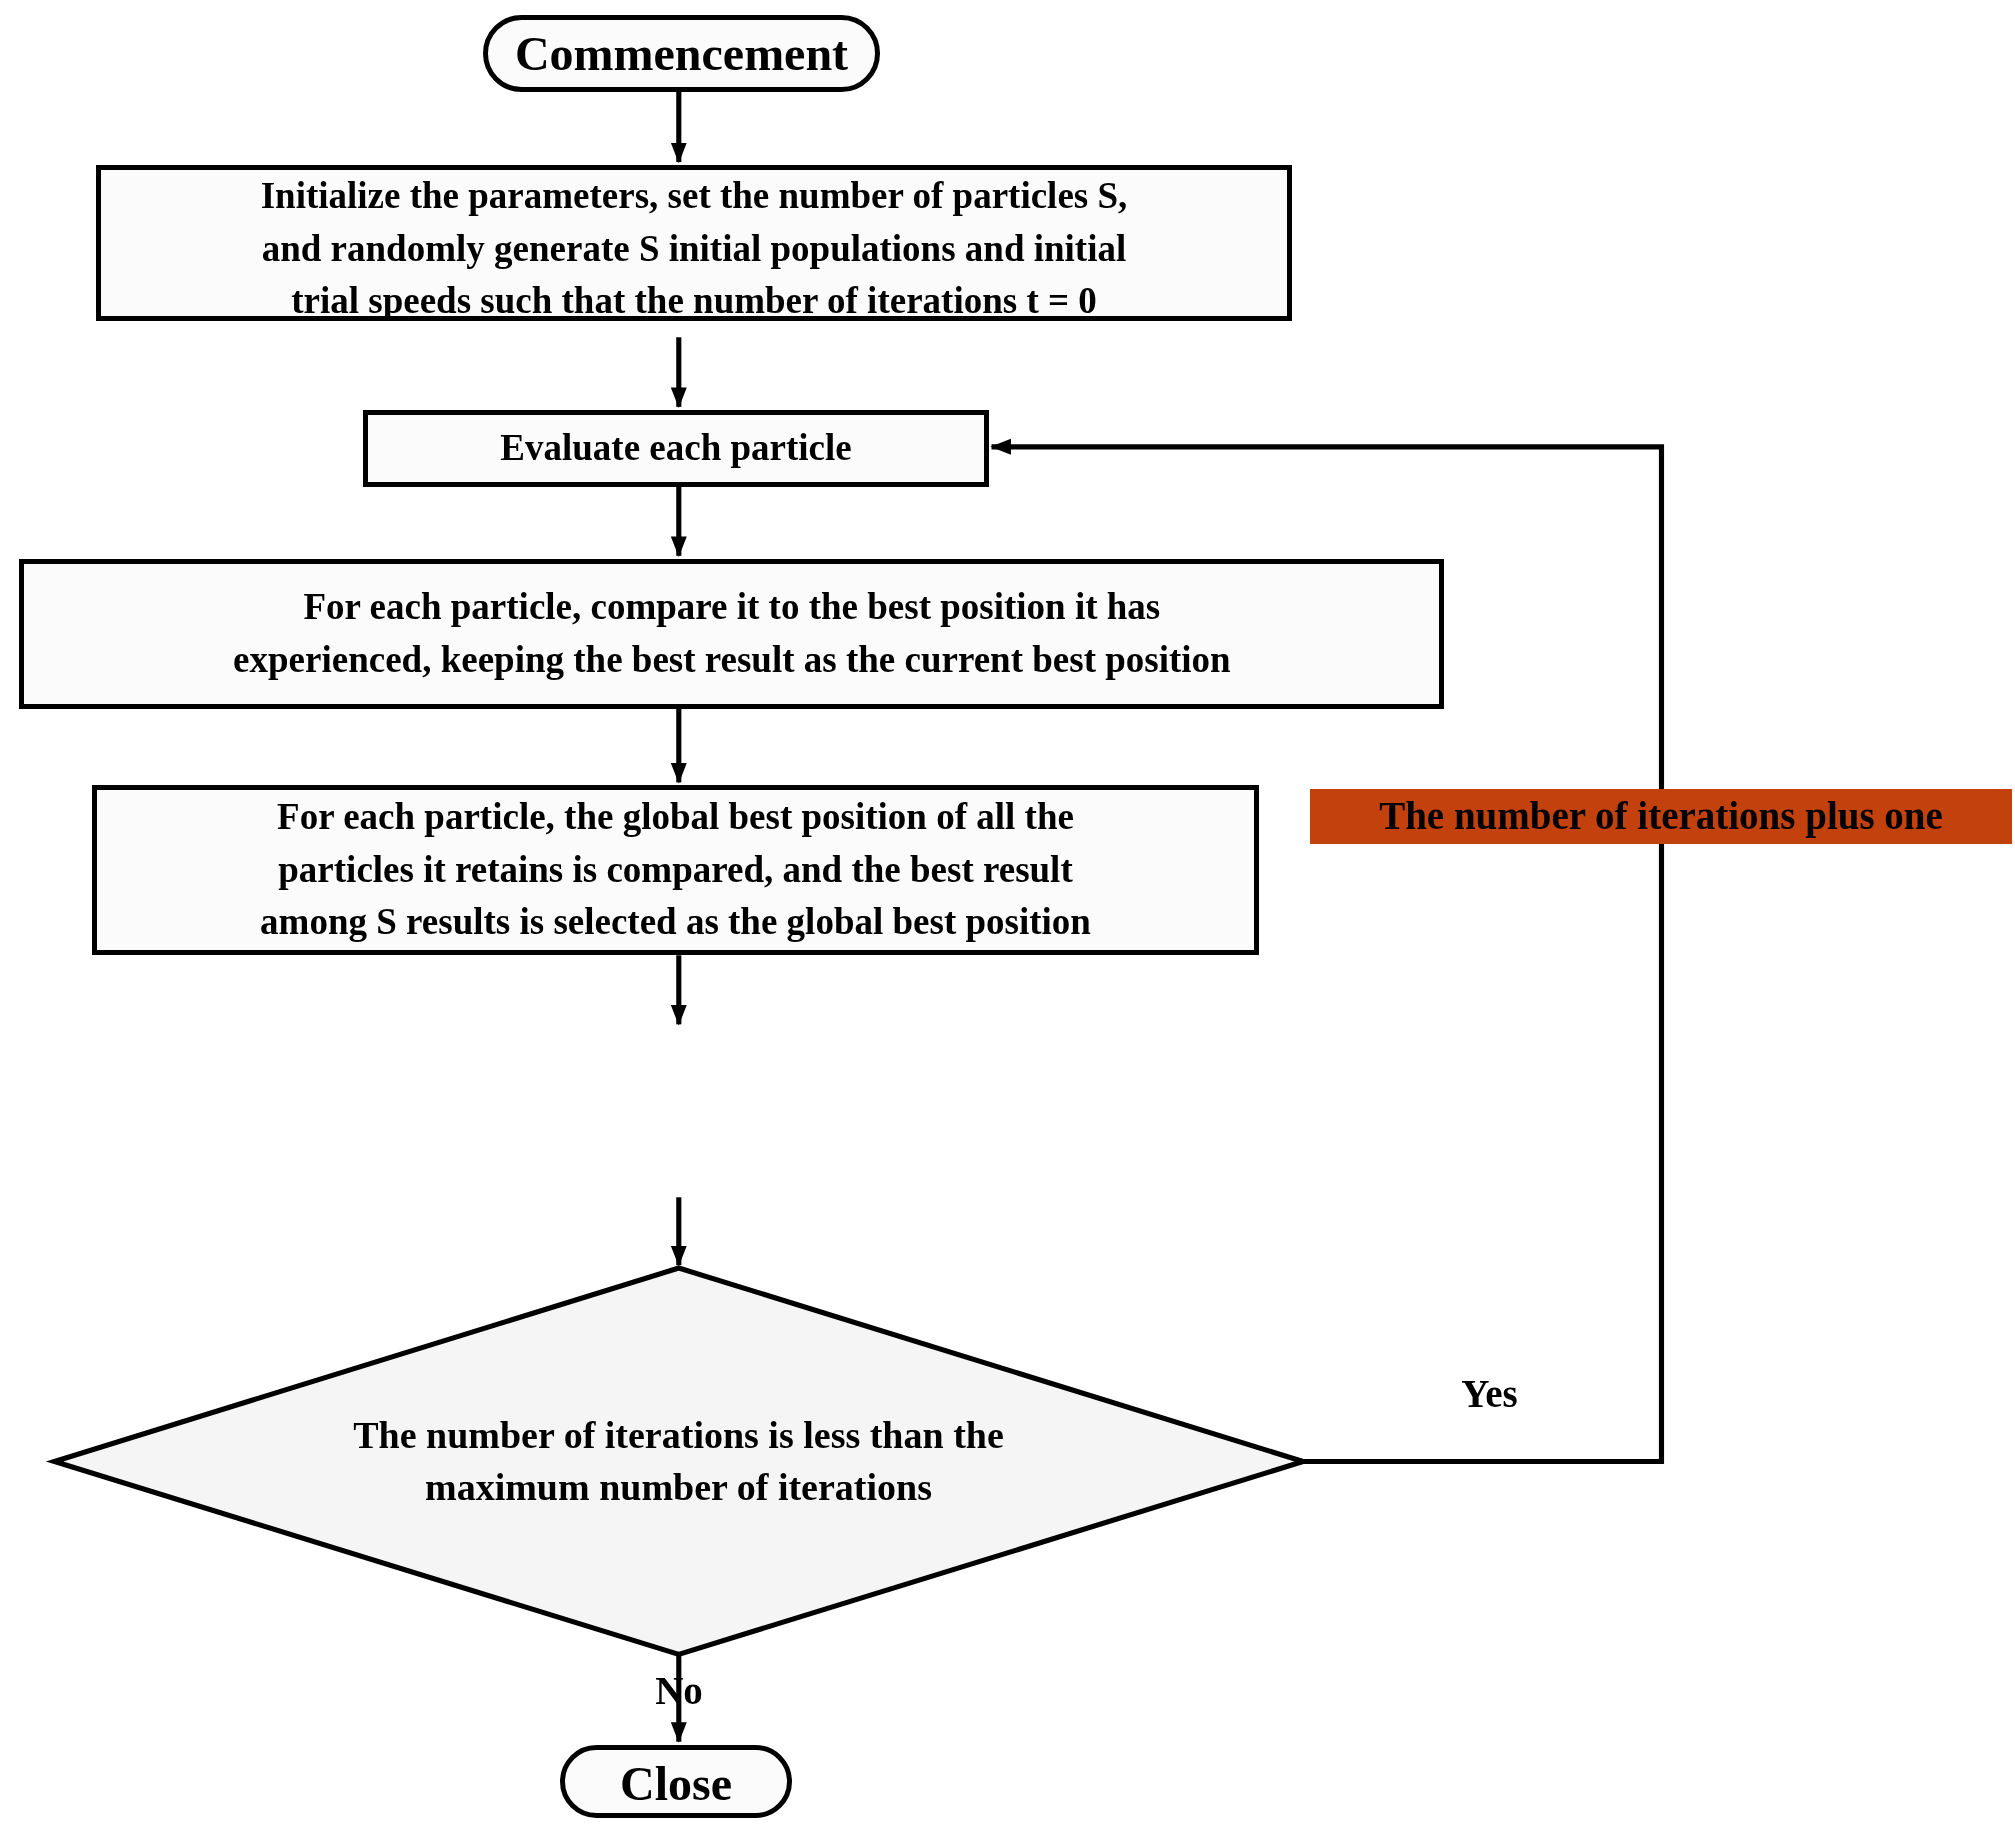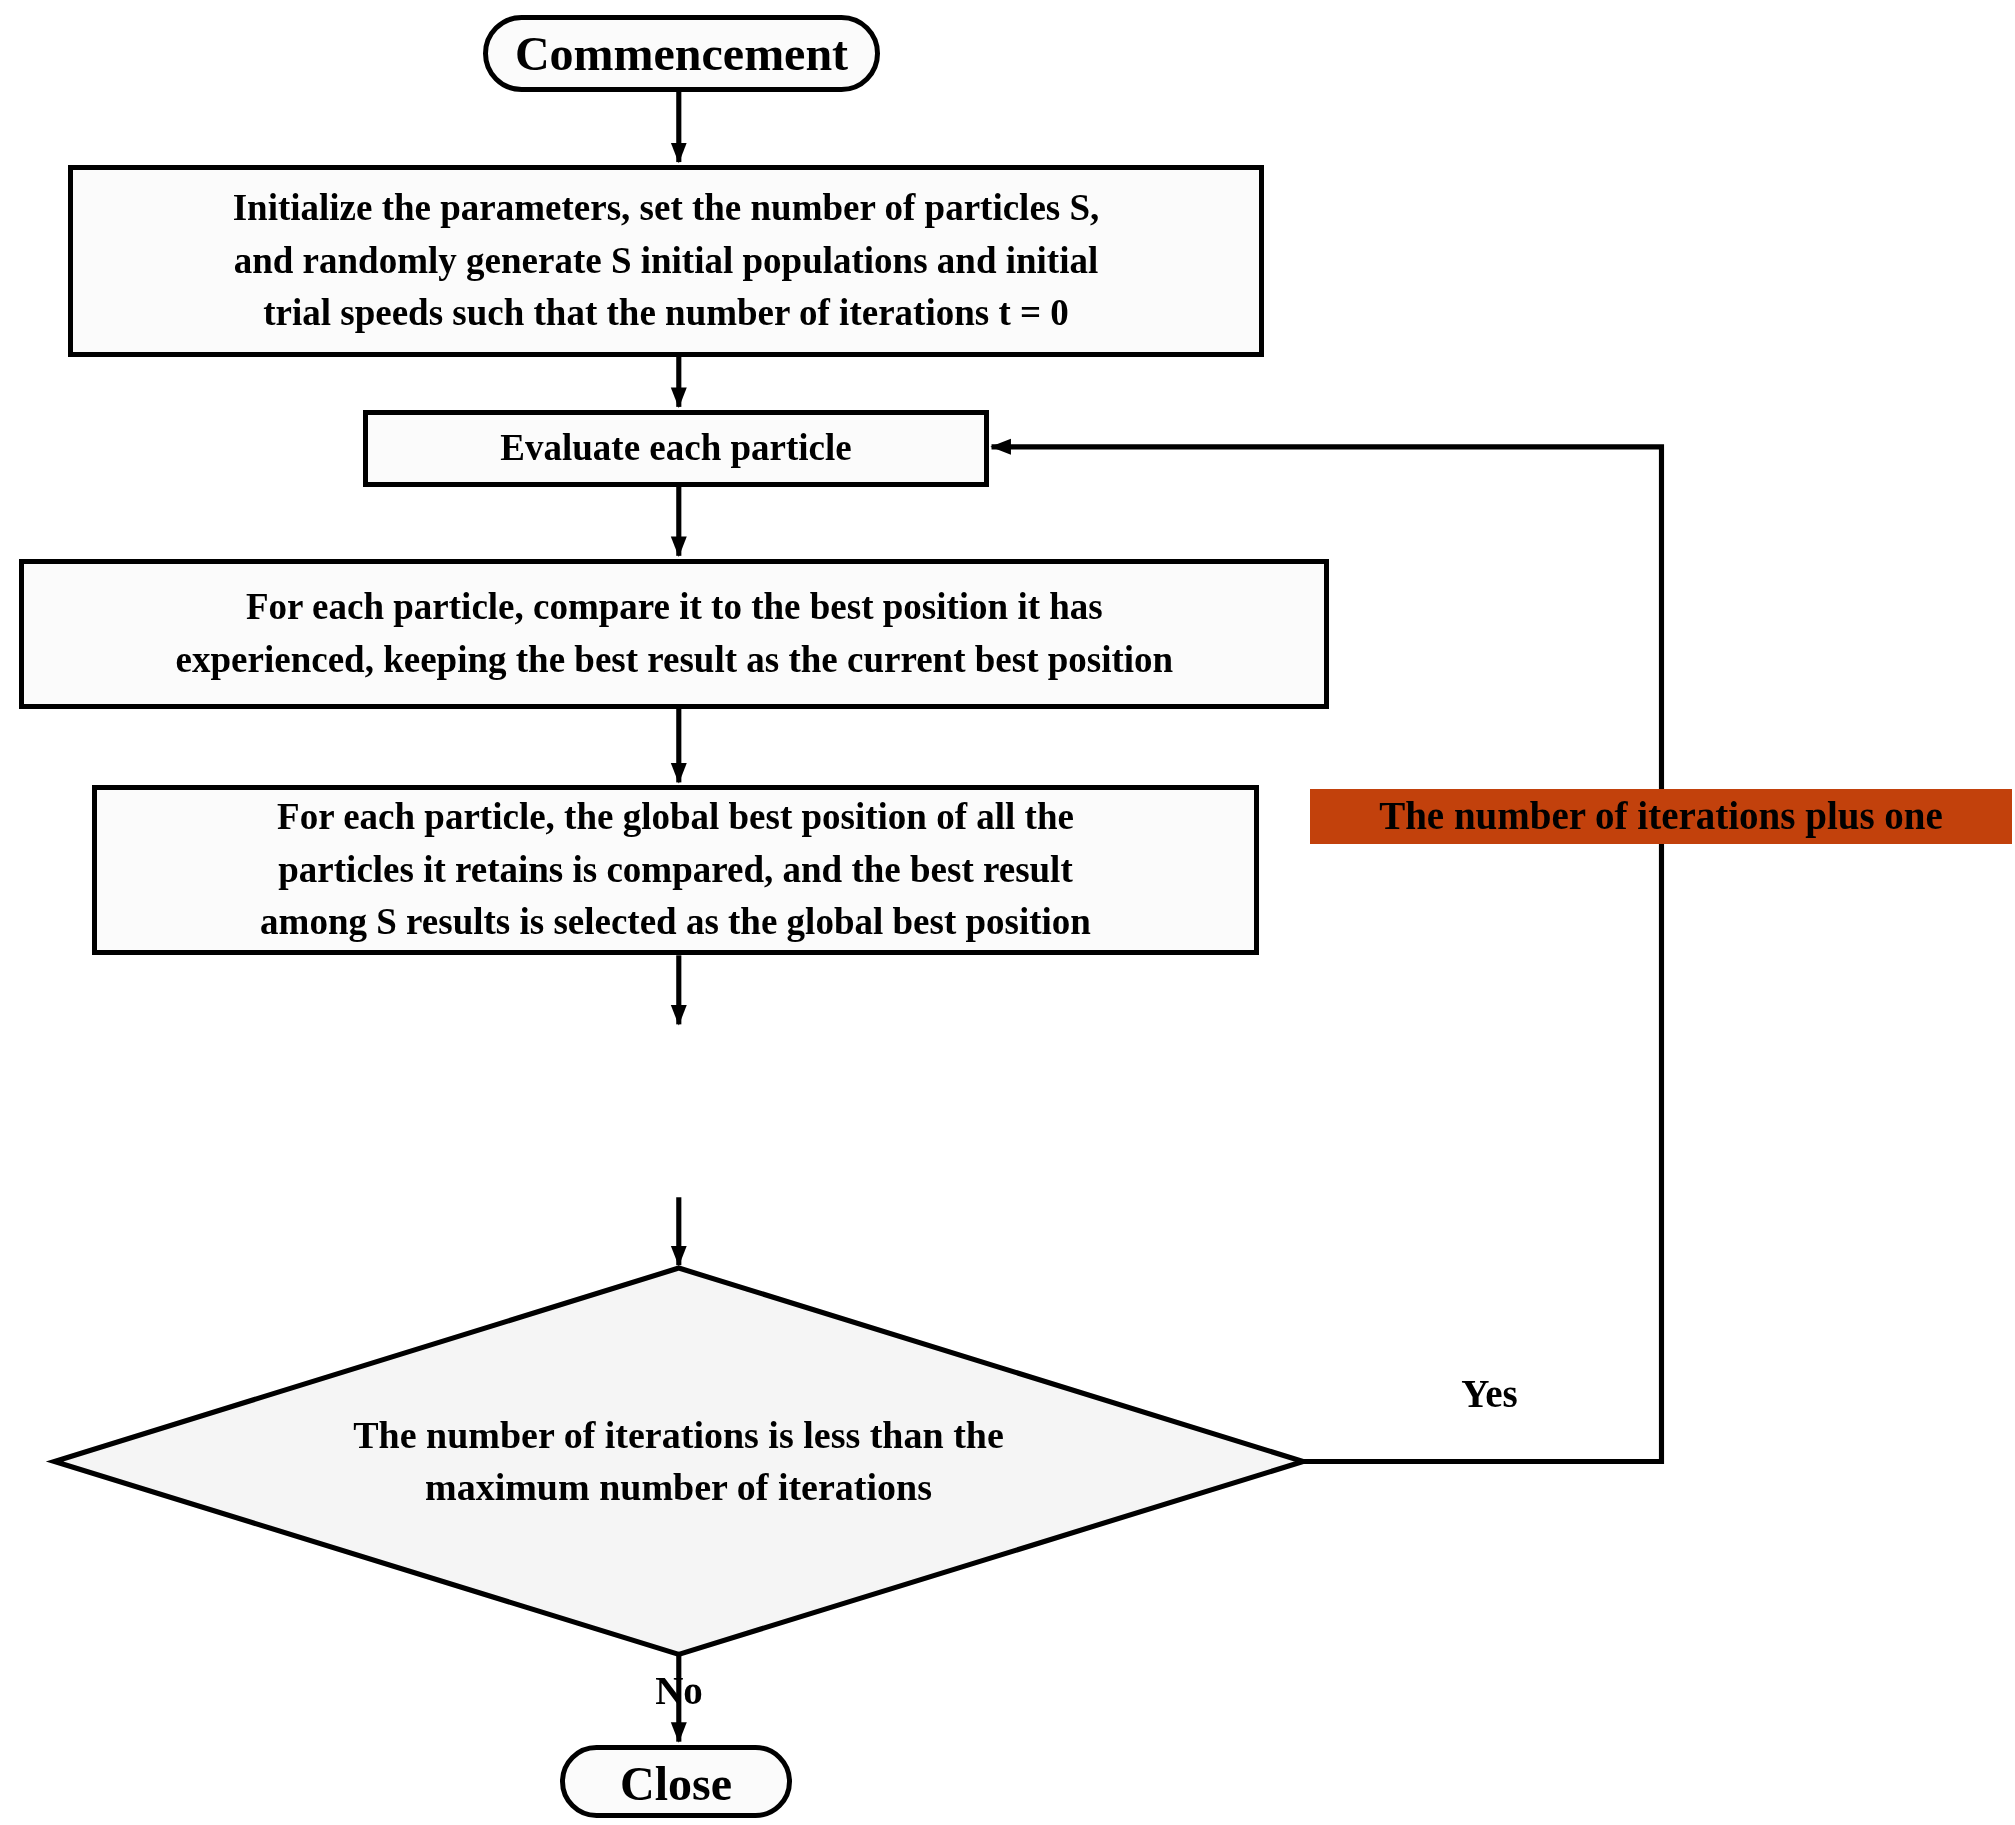--- a/index.html
+++ b/index.html
@@ -73,27 +73,27 @@
     <path d="M1189 1241 L1189 1371" stroke="#000" stroke-width="9" fill="none" marker-end="url(#ah)"></path>
     <path d="M1189 1674 L1189 1795" stroke="#000" stroke-width="9" fill="none" marker-end="url(#ah)"></path>
     <path d="M1189 2098 L1189 2217" stroke="#000" stroke-width="9" fill="none" marker-end="url(#ah)"></path>
     <path d="M1189 2899 L1189 3052" stroke="#000" stroke-width="9" fill="none" marker-end="url(#ah)"></path>
 
     <path d="M2283 2561 L2911 2561 L2911 783 L1737 783" stroke="#000" stroke-width="9" fill="none" marker-end="url(#ah)"></path>
   </svg>
 
   <div class="node stadium" style="left:483px; top:15.4px; width:397px; height:77px;">Commencement</div>
 
-  <div class="node" style="left:68px; top:165px; width:1196px; height:192px;">Initialize the parameters, set the number of particles S,
+  <div class="node" style="left:96px; top:165px; width:1196px; height:156px;">Initialize the parameters, set the number of particles S,
 and randomly generate S initial populations and initial
 trial speeds such that the number of iterations t = 0</div>
 
   <div class="node" style="left:363px; top:410px; width:626px; height:77px;text-align:right;">Evaluate each particle</div>
 
-  <div class="node" style="left:19.4px; top:559px; width:1310px; height:150px;">For each particle, compare it to the best position it has
+  <div class="node" style="left:19.4px; top:559px; width:1425px; height:150px;">For each particle, compare it to the best position it has
 experienced, keeping the best result as the current best position</div>
 
   <div class="node" style="left:92px; top:785px; width:1167px; height:170px;">For each particle, the global best position of all the
 particles it retains is compared, and the best result
 among S results is selected as the global best position</div>
 
 
   <div class="freelabel diamond-label" style="left:222px; top:1376px; width:913px; height:171px;">The number of iterations is less than the
 maximum number of iterations</div>
 

